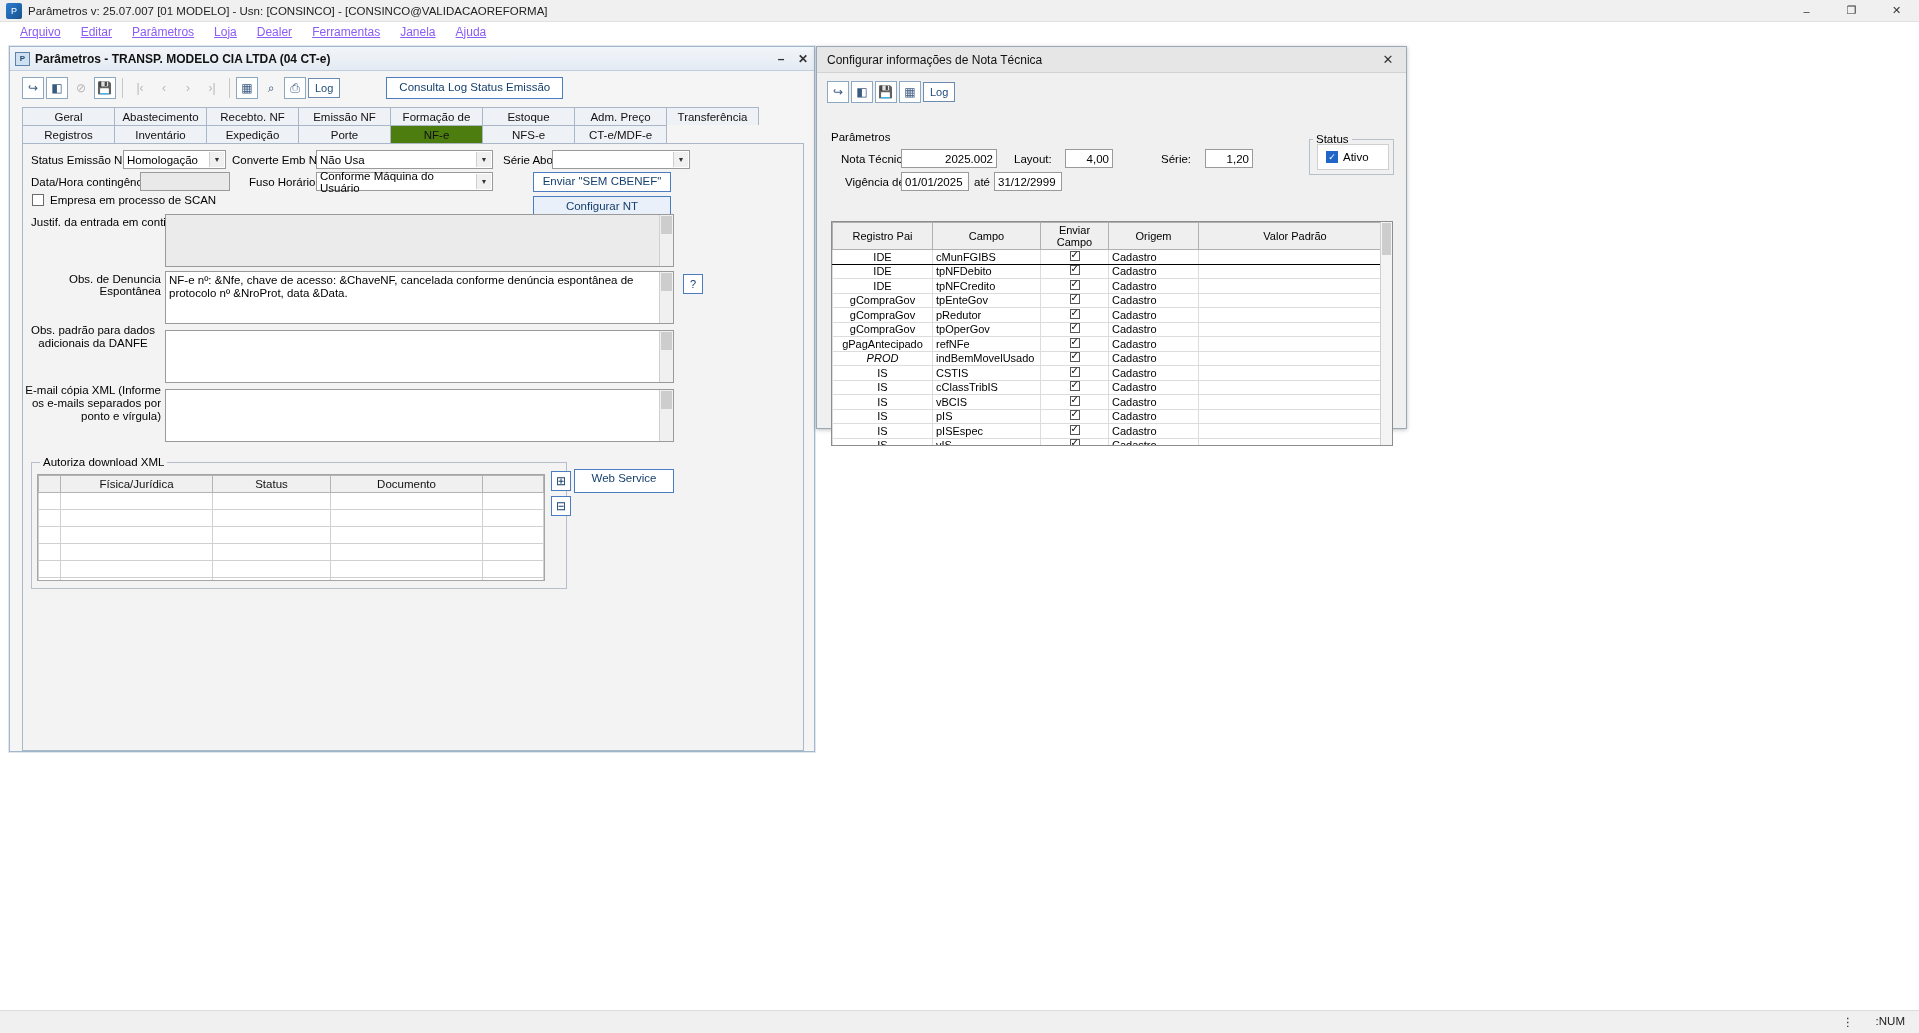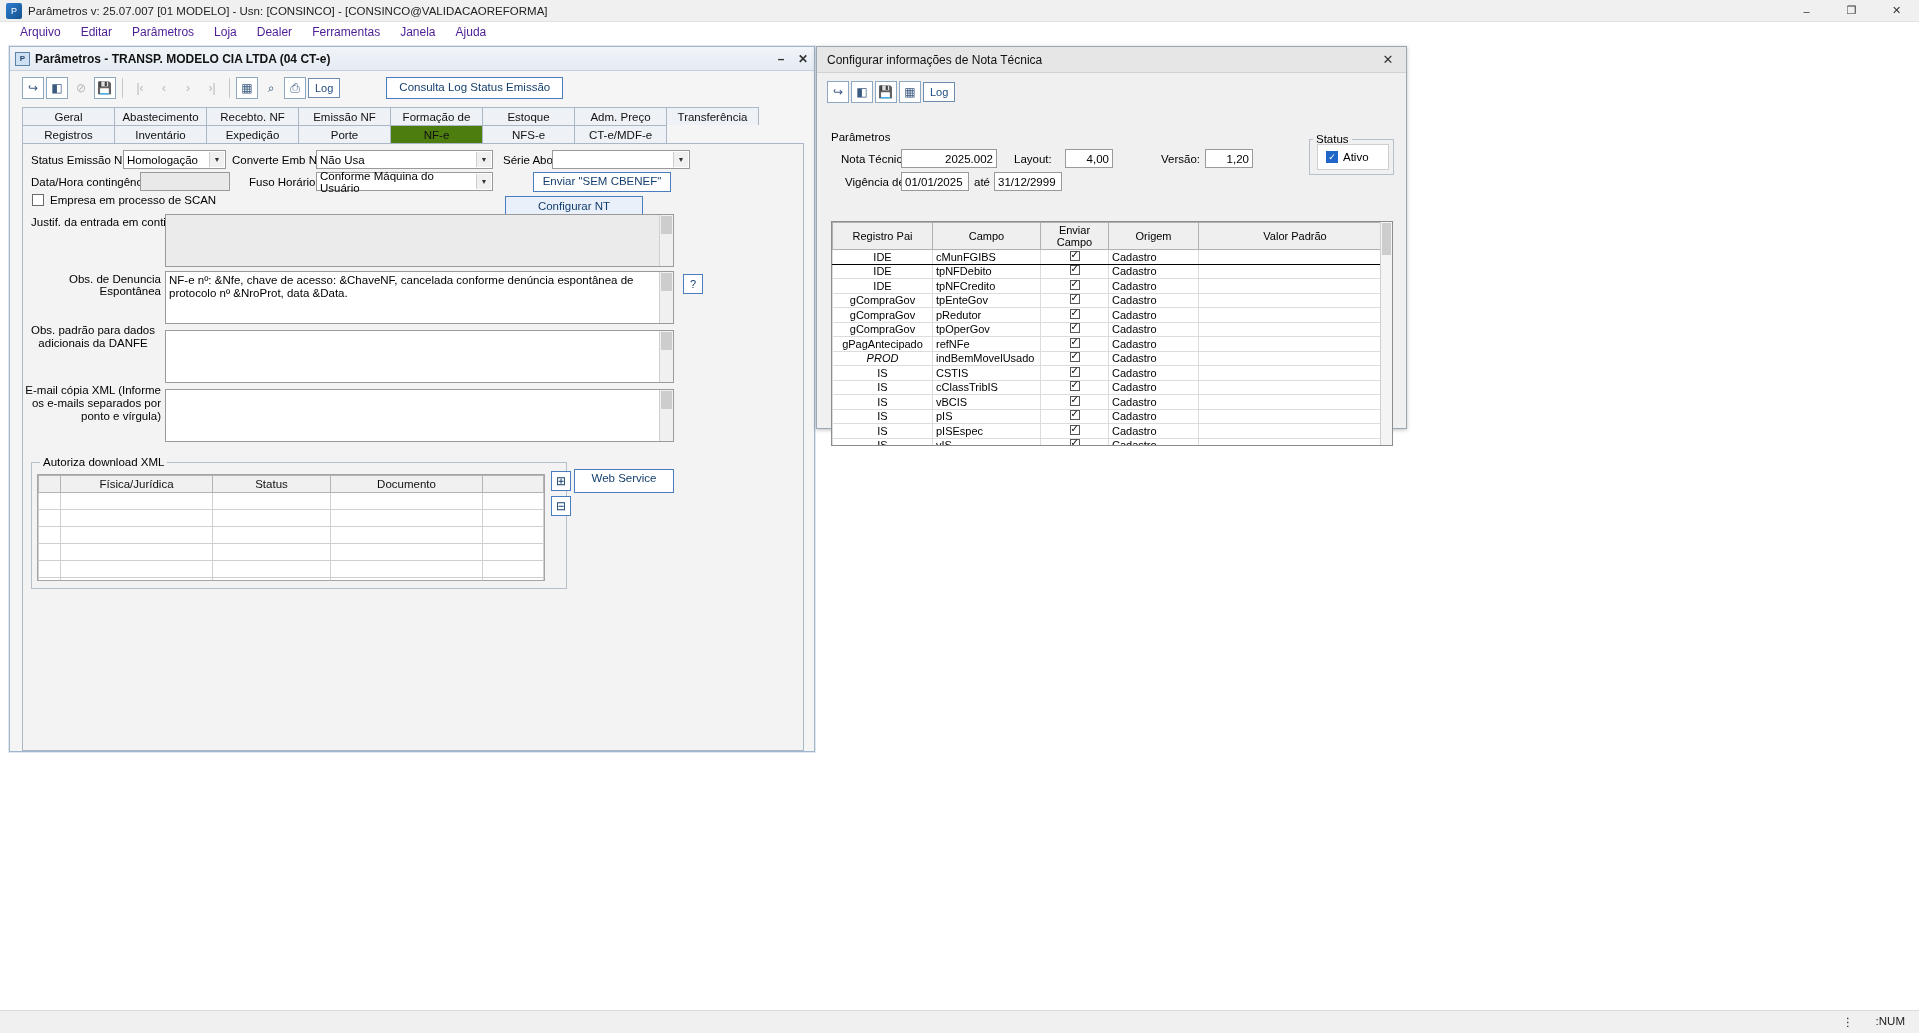--- a/index.html
+++ b/index.html
@@ -29,21 +29,21 @@
   .titlebar .win-btn {
     width:45px;height:22px;display:flex;align-items:center;justify-content:center;
     font-size:11px;color:#333;
   }
 
   
   .menubar {
     height:20px; background:#ffffff; display:flex; align-items:center;
     padding-left:10px; border-bottom:1px solid #fff;
   }
-  .menubar .mi { padding:2px 10px; font-size:12px; color:#4c1d95; }
+  .menubar .mi { padding:2px 10px; font-size:12px; color:#8b5cf6;text-decoration:underline; }
 
   
   .mdi { position:absolute; left:0; top:43px; width:1919px; height:967px; background:#fff; }
 
   
   .win-param {
     position:absolute; left:9px; top:3px; width:806px; height:706px;
     border:1px solid #9fb6cd; background:#f5f5f5;
     box-shadow:0 0 0 1px #dfe6ee;
   }
@@ -279,21 +279,21 @@
           <div class="lbl" style="position:absolute;left:8px;top:32px;">Data/Hora contingência</div>
           <div class="fld readonly" style="position:absolute;left:117px;top:28px;width:90px;"></div>
 
           <div class="lbl" style="position:absolute;left:226px;top:32px;">Fuso Horário</div>
           <div class="selbox" style="position:absolute;left:293px;top:28px;width:177px;">
             <span>Conforme Máquina do Usuário</span>
             <span class="selarrow">▼</span>
           </div>
 
           <div class="btn-outline" style="position:absolute;left:510px;top:28px;width:138px;height:20px;padding:2px 0;text-align:center;">Enviar "SEM CBENEF"</div>
-          <div class="btn-outline" style="position:absolute;left:482px;top:52px;width:138px;height:22px;padding:3px 0;text-align:center;background:#e9f0f9;">Configurar NT</div>
+          <div class="btn-outline" style="position:absolute;left:510px;top:52px;width:138px;height:22px;padding:3px 0;text-align:center;background:#e9f0f9;">Configurar NT</div>
 
           <div style="position:absolute;left:9px;top:50px;display:flex;align-items:center;gap:6px;">
             <span class="chk"></span>
             <span class="lbl">Empresa em processo de SCAN</span>
           </div>
 
           <div class="lbl" style="position:absolute;left:8px;top:72px;">Justif. da entrada em contingência</div>
           <div class="memo gray" style="position:absolute;left:142px;top:70px;width:509px;height:53px;">
             <span></span>
             <div class="vscroll">
@@ -414,21 +414,21 @@
       </div>
 
       <div class="lbl" style="position:absolute;left:14px;top:58px;">Parâmetros</div>
 
       <div class="lbl" style="position:absolute;left:24px;top:80px;">Nota Técnica:</div>
       <div class="fld" style="position:absolute;left:84px;top:76px;width:96px;justify-content:flex-end;">2025.002</div>
 
       <div class="lbl" style="position:absolute;left:197px;top:80px;">Layout:</div>
       <div class="fld" style="position:absolute;left:248px;top:76px;width:48px;justify-content:flex-end;">4,00</div>
 
-      <div class="lbl" style="position:absolute;left:344px;top:80px;">Versão:</div>
+      <div class="lbl" style="position:absolute;left:344px;top:80px;">Série:</div>
       <div class="fld" style="position:absolute;left:388px;top:76px;width:48px;justify-content:flex-end;">1,20</div>
 
       <div style="position:absolute;left:492px;top:66px;width:85px;height:36px;border:1px solid #b7c0ca;"></div>
       <div class="lbl" style="position:absolute;left:496px;top:60px;background:#f0f0f0;padding:0 3px;">Status</div>
       <div style="position:absolute;left:500px;top:71px;width:72px;height:26px;background:#fff;border:1px solid #cfcfcf;display:flex;align-items:center;gap:5px;padding-left:8px;">
         <span style="width:12px;height:12px;background:#2066c8;display:inline-flex;align-items:center;justify-content:center;color:#fff;font-size:9px;line-height:9px;">✓</span>
         <span class="lbl">Ativo</span>
       </div>
 
       <div class="lbl" style="position:absolute;left:28px;top:103px;">Vigência de:</div>

